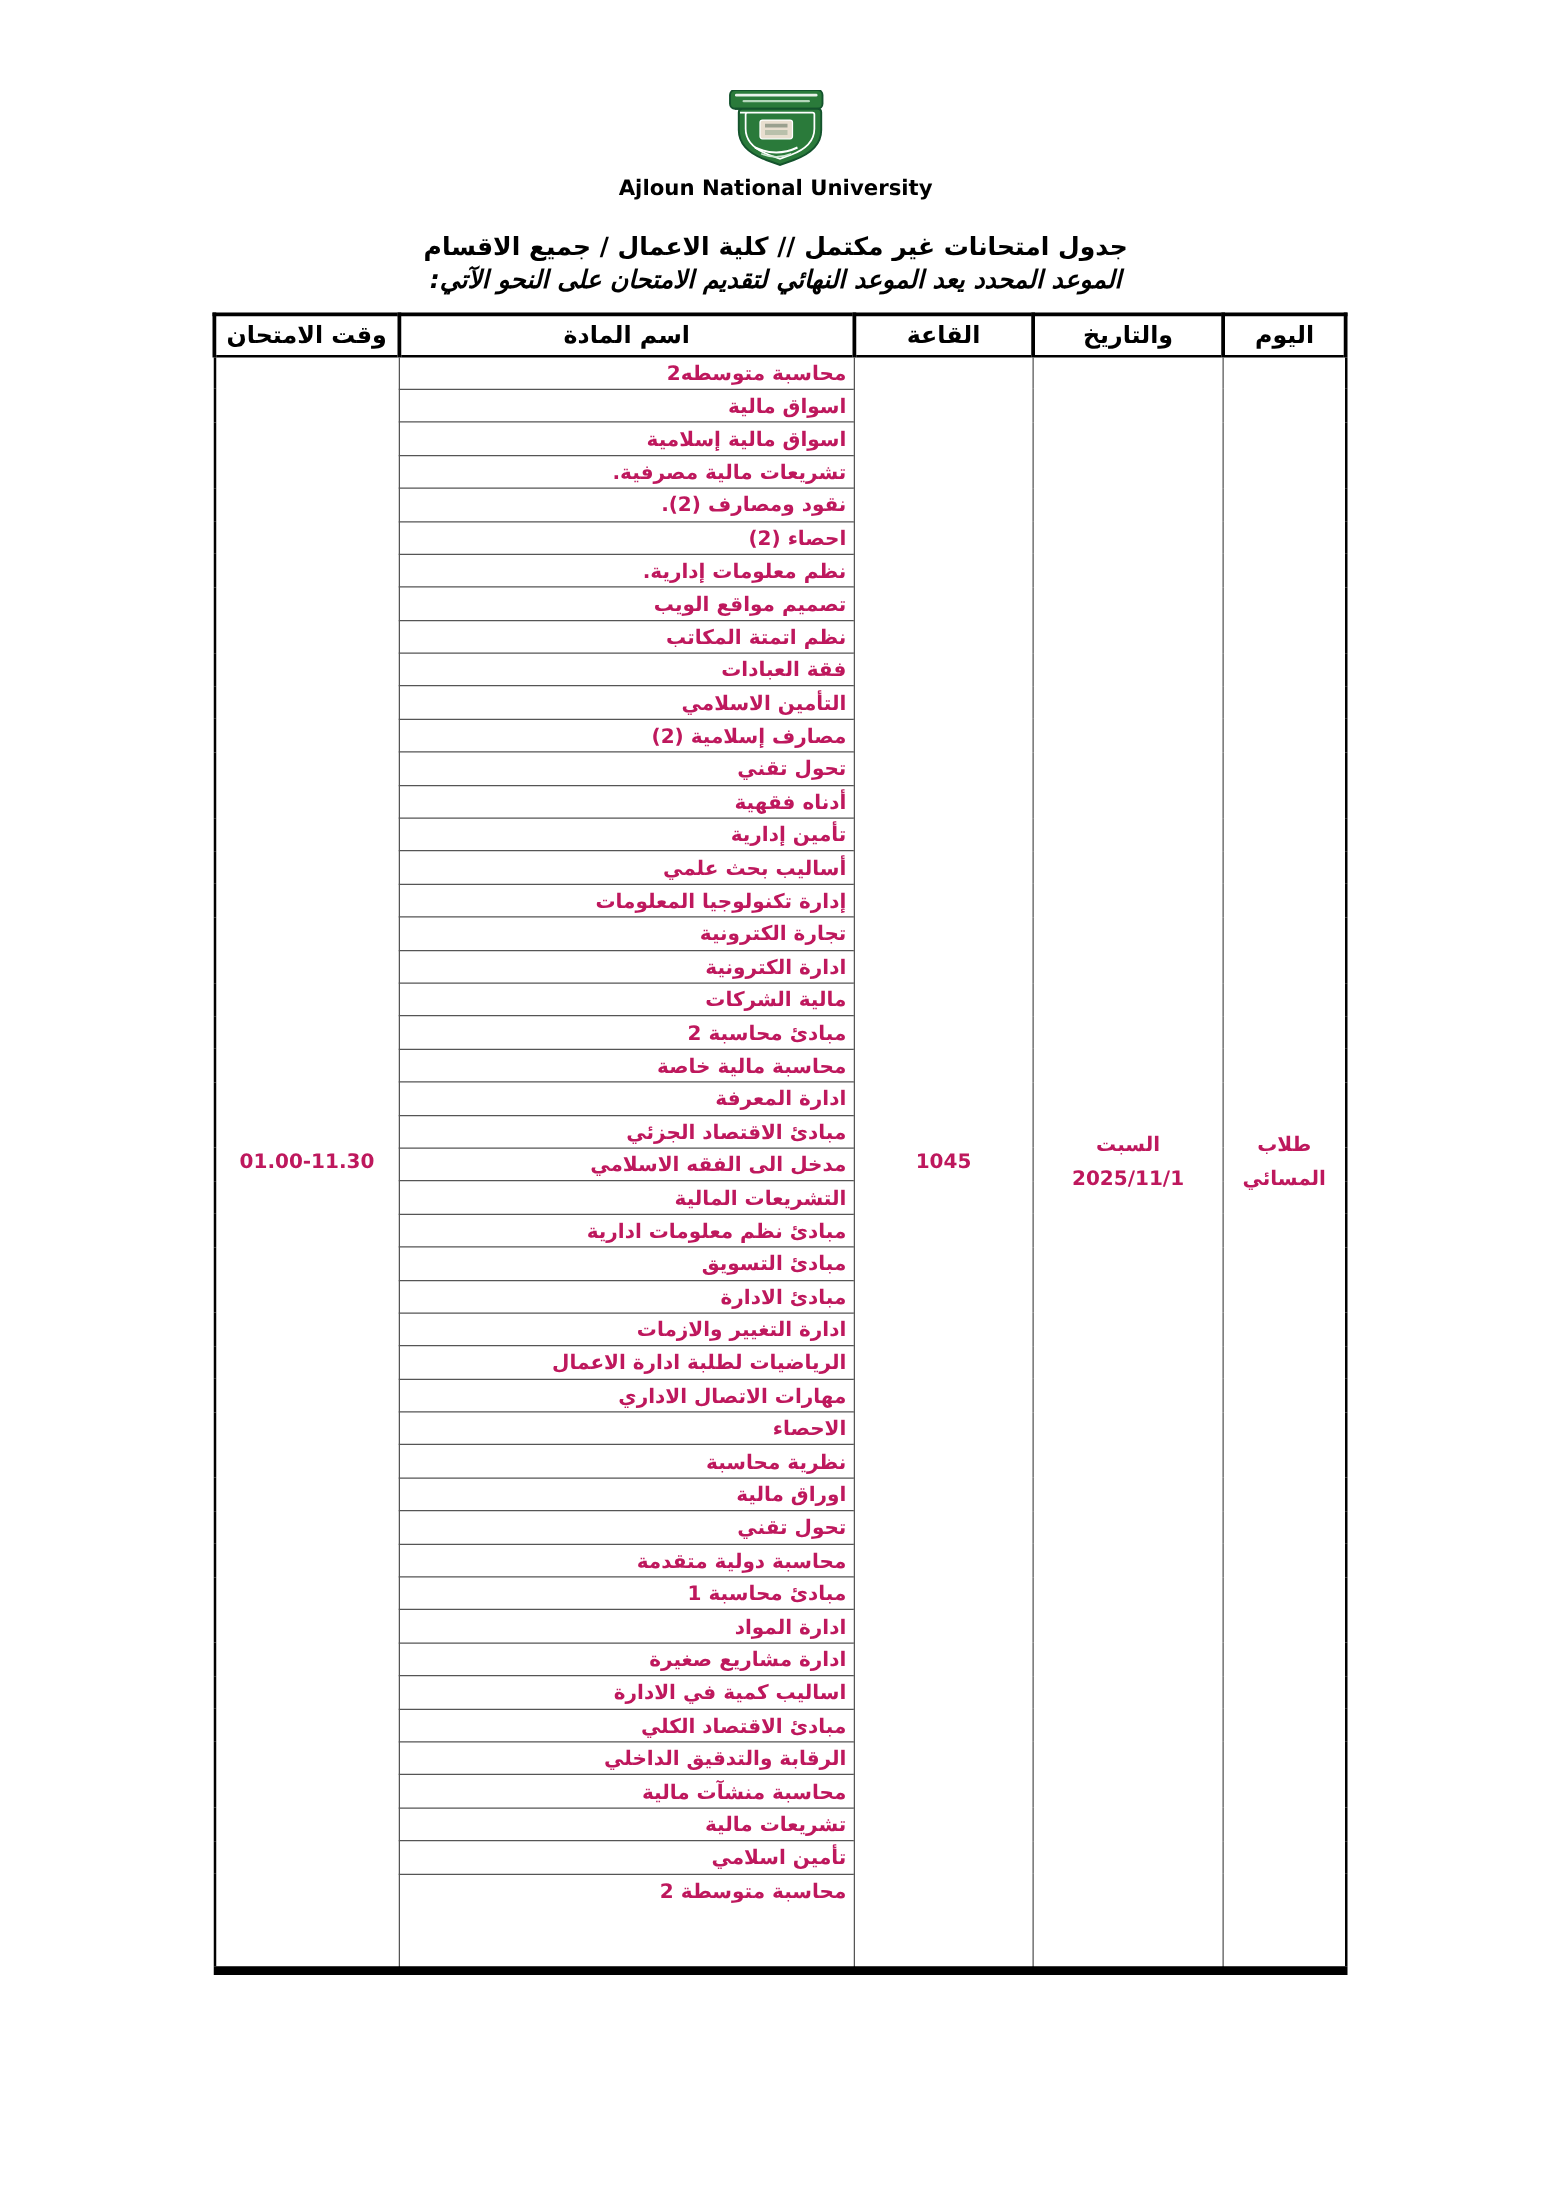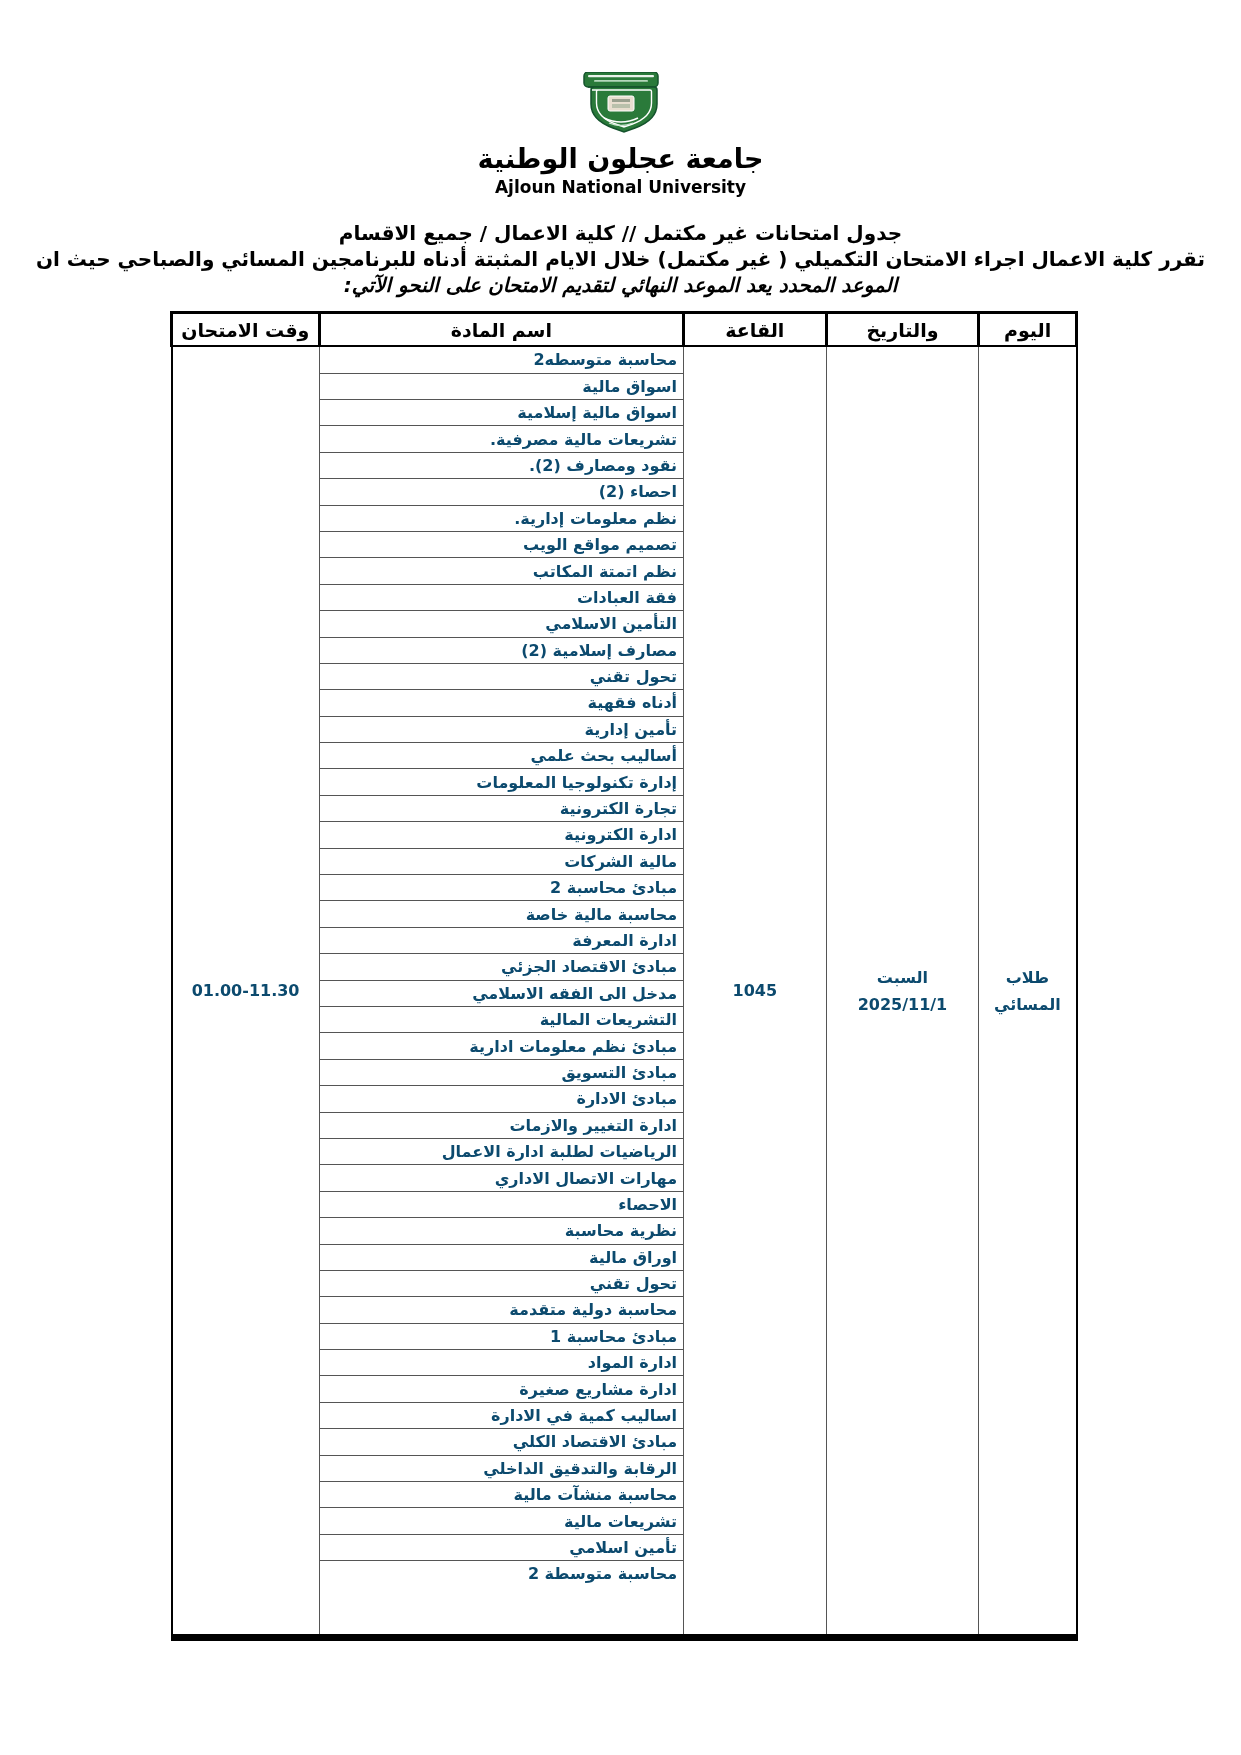--- a/index.html
+++ b/index.html
@@ -23,21 +23,21 @@
     direction:rtl;
   }
   table.exam{border:2px solid #000;border-bottom:7px solid #000;border-top:3px solid #000;}
   table.exam th{
     border:3px solid #000;border-bottom:2px solid #000;
     font-size:19px;height:31px;padding:0 4px;
     background:#fff;text-align:center;
   }
   table.exam td{
     border:1px solid #555;
-    padding:0 6px;font-size:16px;color:#0c4a6e;
+    padding:0 6px;font-size:16px;color:#be185d;
   }
   td.subject-cell{
     height:25.4px;text-align:right;vertical-align:middle;
     white-space:nowrap;overflow:hidden;
   }
   td.subject-cell.last{height:70px;vertical-align:top;padding-top:3px;}
   td.merged{
     text-align:center;vertical-align:middle;
     white-space:pre-line;font-size:19px;line-height:1.7;
   }
@@ -60,27 +60,25 @@
         <path d="M18,18 h58 q1.5,0 1.5,1.5 v11.5 q0,14 -19,21 l-8.5,3 -8.5,-3 q-19,-7 -19,-21 v-11.5 q0,-1.5 1.5,-1.5 z" fill="none" stroke="#ffffff" stroke-width="1.4"></path>
 
         <rect x="34" y="24" width="26" height="15" rx="2" fill="#e8decf" stroke="#ffffff" stroke-width="1"></rect>
         <rect x="38" y="27" width="18" height="3" fill="#9aa08f"></rect>
         <rect x="38" y="32" width="18" height="4" fill="#b9c0ab"></rect>
         <path d="M30,46 q17,8 34,0" fill="none" stroke="#ffffff" stroke-width="1.6"></path>
         <path d="M35,51 q12,5 24,0" fill="none" stroke="#cde8d2" stroke-width="1.3"></path>
       </svg>
     </span>
   </div>
-  <div class="uni-name-ar">جامعة عجلون الوطنية</div>
   <div class="uni-name-en">Ajloun National University</div>
 </div>
 
 <div class="intro">
   <div class="line">جدول امتحانات غير مكتمل // كلية الاعمال / جميع الاقسام</div>
-  <div class="line">تقرر كلية الاعمال اجراء الامتحان التكميلي ( غير مكتمل) خلال الايام المثبتة أدناه للبرنامجين المسائي والصباحي حيث ان</div>
   <div class="line line3">الموعد المحدد يعد الموعد النهائي لتقديم الامتحان على النحو الآتي:</div>
 </div>
 
 <div class="table-wrap">
   <table class="exam">
     <colgroup>
       <col style="width:96px">
       <col style="width:150px">
       <col style="width:140px">
       <col style="width:358px">

